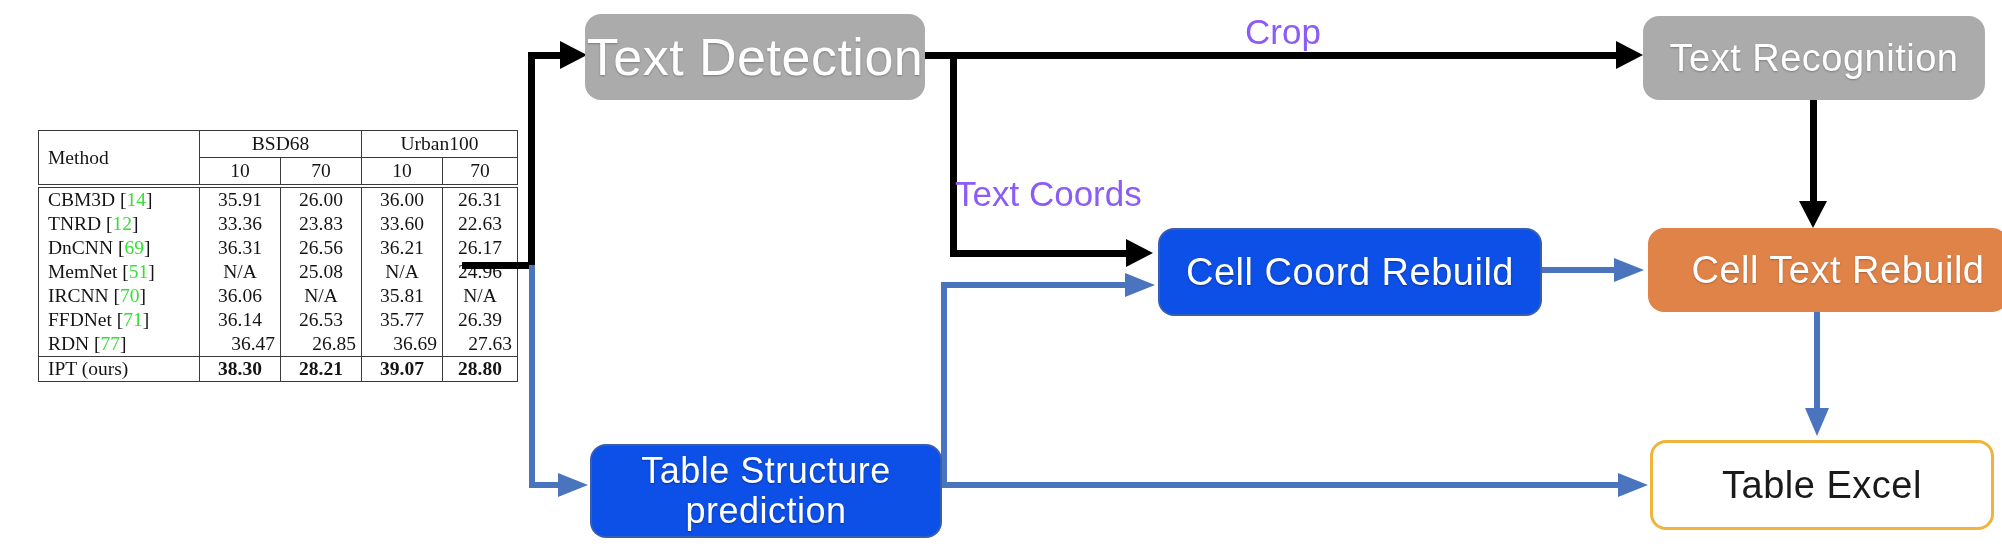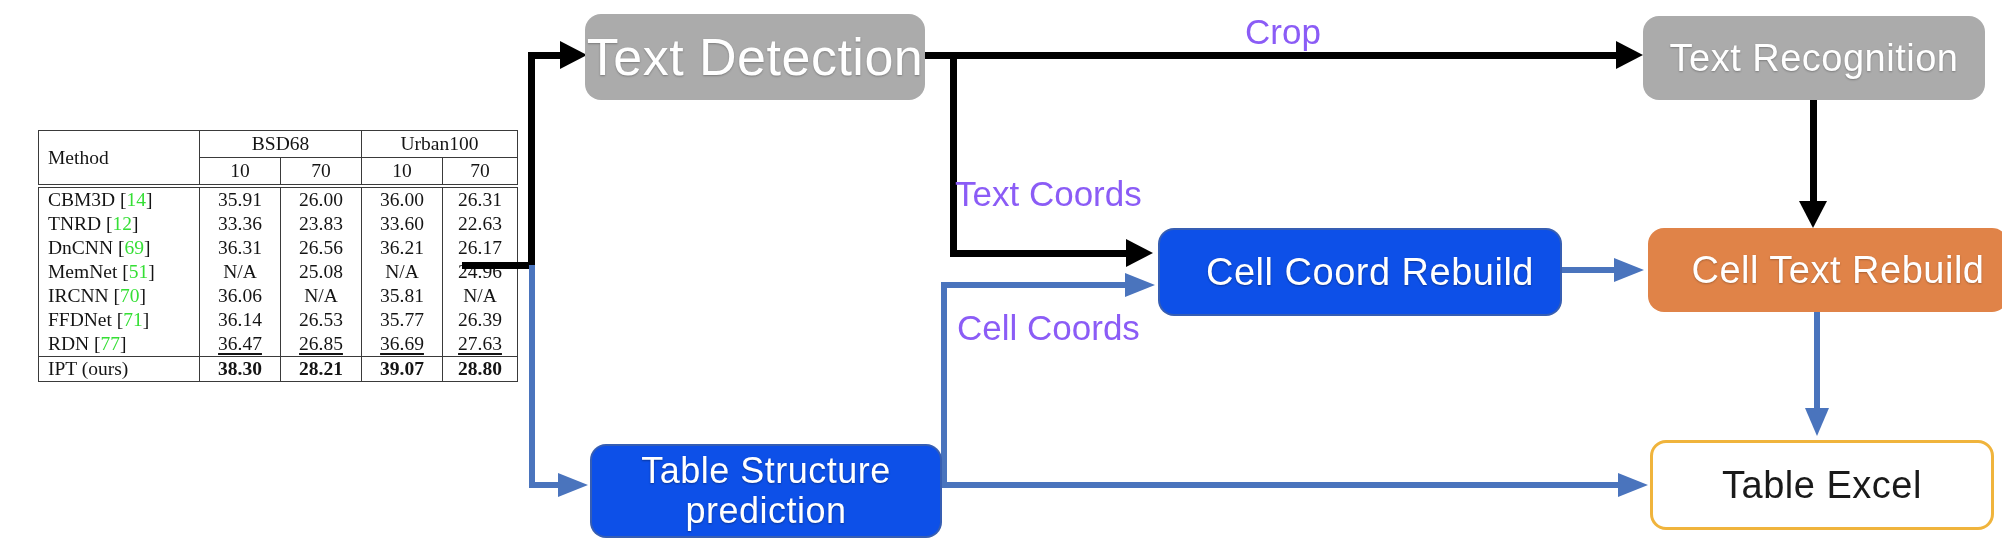--- a/index.html
+++ b/index.html
@@ -15,21 +15,21 @@
     line-height:1.12; letter-spacing:0.5px;
   }
   .node.gray   { background:#ababab; text-shadow:0 1px 2px rgba(0,0,0,.28); }
   .node.blue   { background:#0d50e8; border:2px solid rgba(90,105,135,.55);
                  text-shadow:0 1px 2px rgba(0,0,0,.35); }
   .node.orange { background:#e08348; text-shadow:0 1px 2px rgba(0,0,0,.25);padding-left:20px; }
   .node.excel  { background:#ffffff; border:3.5px solid #f0b43c; color:#1a1a1a; }
 
   #n-text-detection   { left:585px;  top:14px;  width:340px; height:86px; font-size:52px; }
   #n-text-recognition { left:1643px; top:16px;  width:342px; height:84px; font-size:38px;text-align:center; }
-  #n-cell-coord       { left:1158px; top:228px; width:380px; height:84px; font-size:38px;padding-left:20px; }
+  #n-cell-coord       { left:1158px; top:228px; width:380px; height:84px; font-size:38px; }
   #n-cell-text        { left:1648px; top:228px; width:340px; height:84px; font-size:38px; }
   #n-tsp              { left:590px;  top:444px; width:348px; height:90px; font-size:36px; }
   #n-table-excel      { left:1650px; top:440px; width:338px; height:84px; font-size:38px; }
 
   
   .elabel { position:absolute; color:#8b5cf6; font-size:35px; white-space:nowrap; }
   #lbl-crop        { left:1245px; top:12px; }
   #lbl-textcoords  { left:955px;  top:174px; }
   #lbl-cellcoords  { left:957px;  top:308px; }
   #lbl-tsi         { left:1155px; top:490px; font-size:37px; font-weight:600; }
@@ -53,21 +53,21 @@
     margin-left:13px;
   }
   .paper th, .paper td { padding:0 5px; height:24px; text-align:center; font-weight:normal; white-space:nowrap; }
   .paper thead th { height:26px; }
   .paper thead { border-bottom:4px double #3a3a3a; }
   .paper .col-m { width:146px; text-align:left; padding-left:9px; }
   .paper .w1 { width:70px; } .paper .w2 { width:70px; } .paper .w3 { width:70px; } .paper .w4 { width:64px; }
   .paper .vb { border-left:1.7px solid #3a3a3a; }
   .paper .grp { border-bottom:1.6px solid #3a3a3a; }
   .paper tr.sep { border-top:1.7px solid #3a3a3a; }
-  .paper tr.row-u td.val { text-decoration:underline; text-underline-offset:3px; text-decoration-thickness:1.5px; }
+  .paper tr.row-u td.val { text-underline-offset:3px; text-decoration-thickness:1.5px;text-align:right; }
   .paper tr.row-b td.val { font-weight:bold; }
   .paper .g { color:#35df35; }
 </style>
 </head>
 <body>
 
 <div id="canvas">
 
   <div id="paper-table">
     <table class="paper">
@@ -194,15 +194,14 @@
       <span style="display:block;">Table Structure</span>
       <span style="display:block;">prediction</span>
     </span>
   </div>
   <div id="n-table-excel" class="node excel">
     <span>Table Excel</span>
   </div>
 
   <div id="lbl-crop" class="elabel">Crop</div>
   <div id="lbl-textcoords" class="elabel">Text Coords</div>
-  <div id="lbl-cellcoords" class="elabel">Cell Coords</div>
 
 </div>
 
 </body></html>

